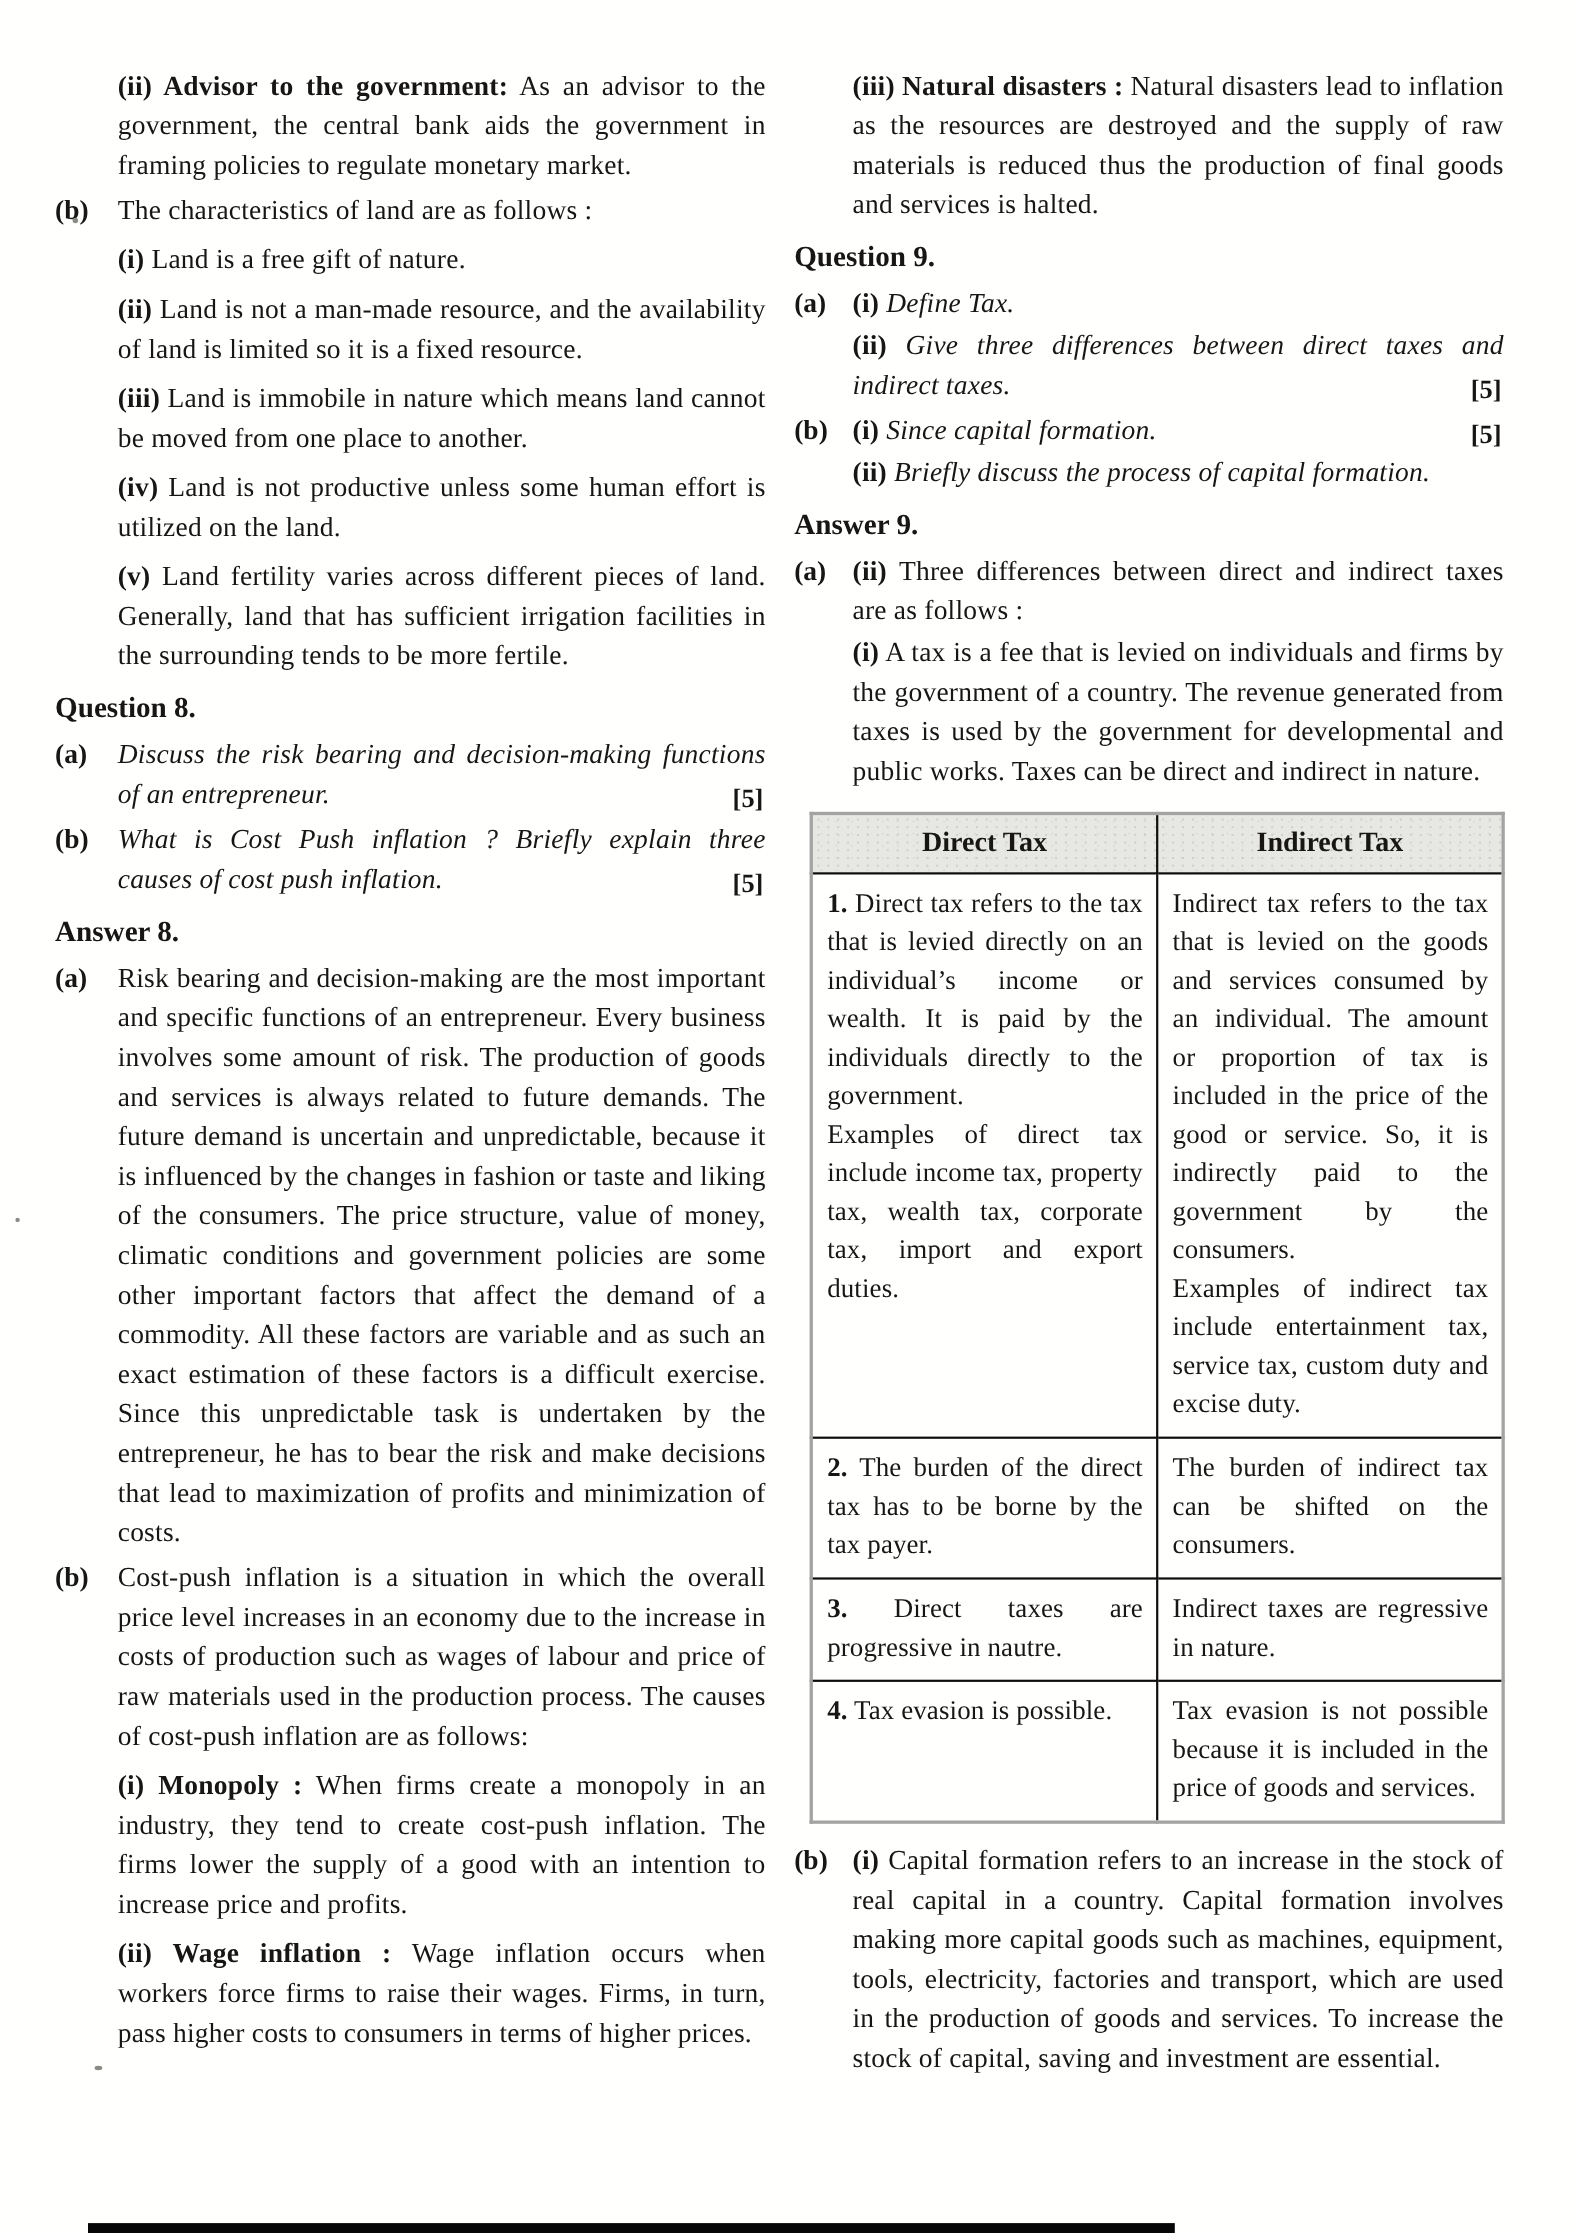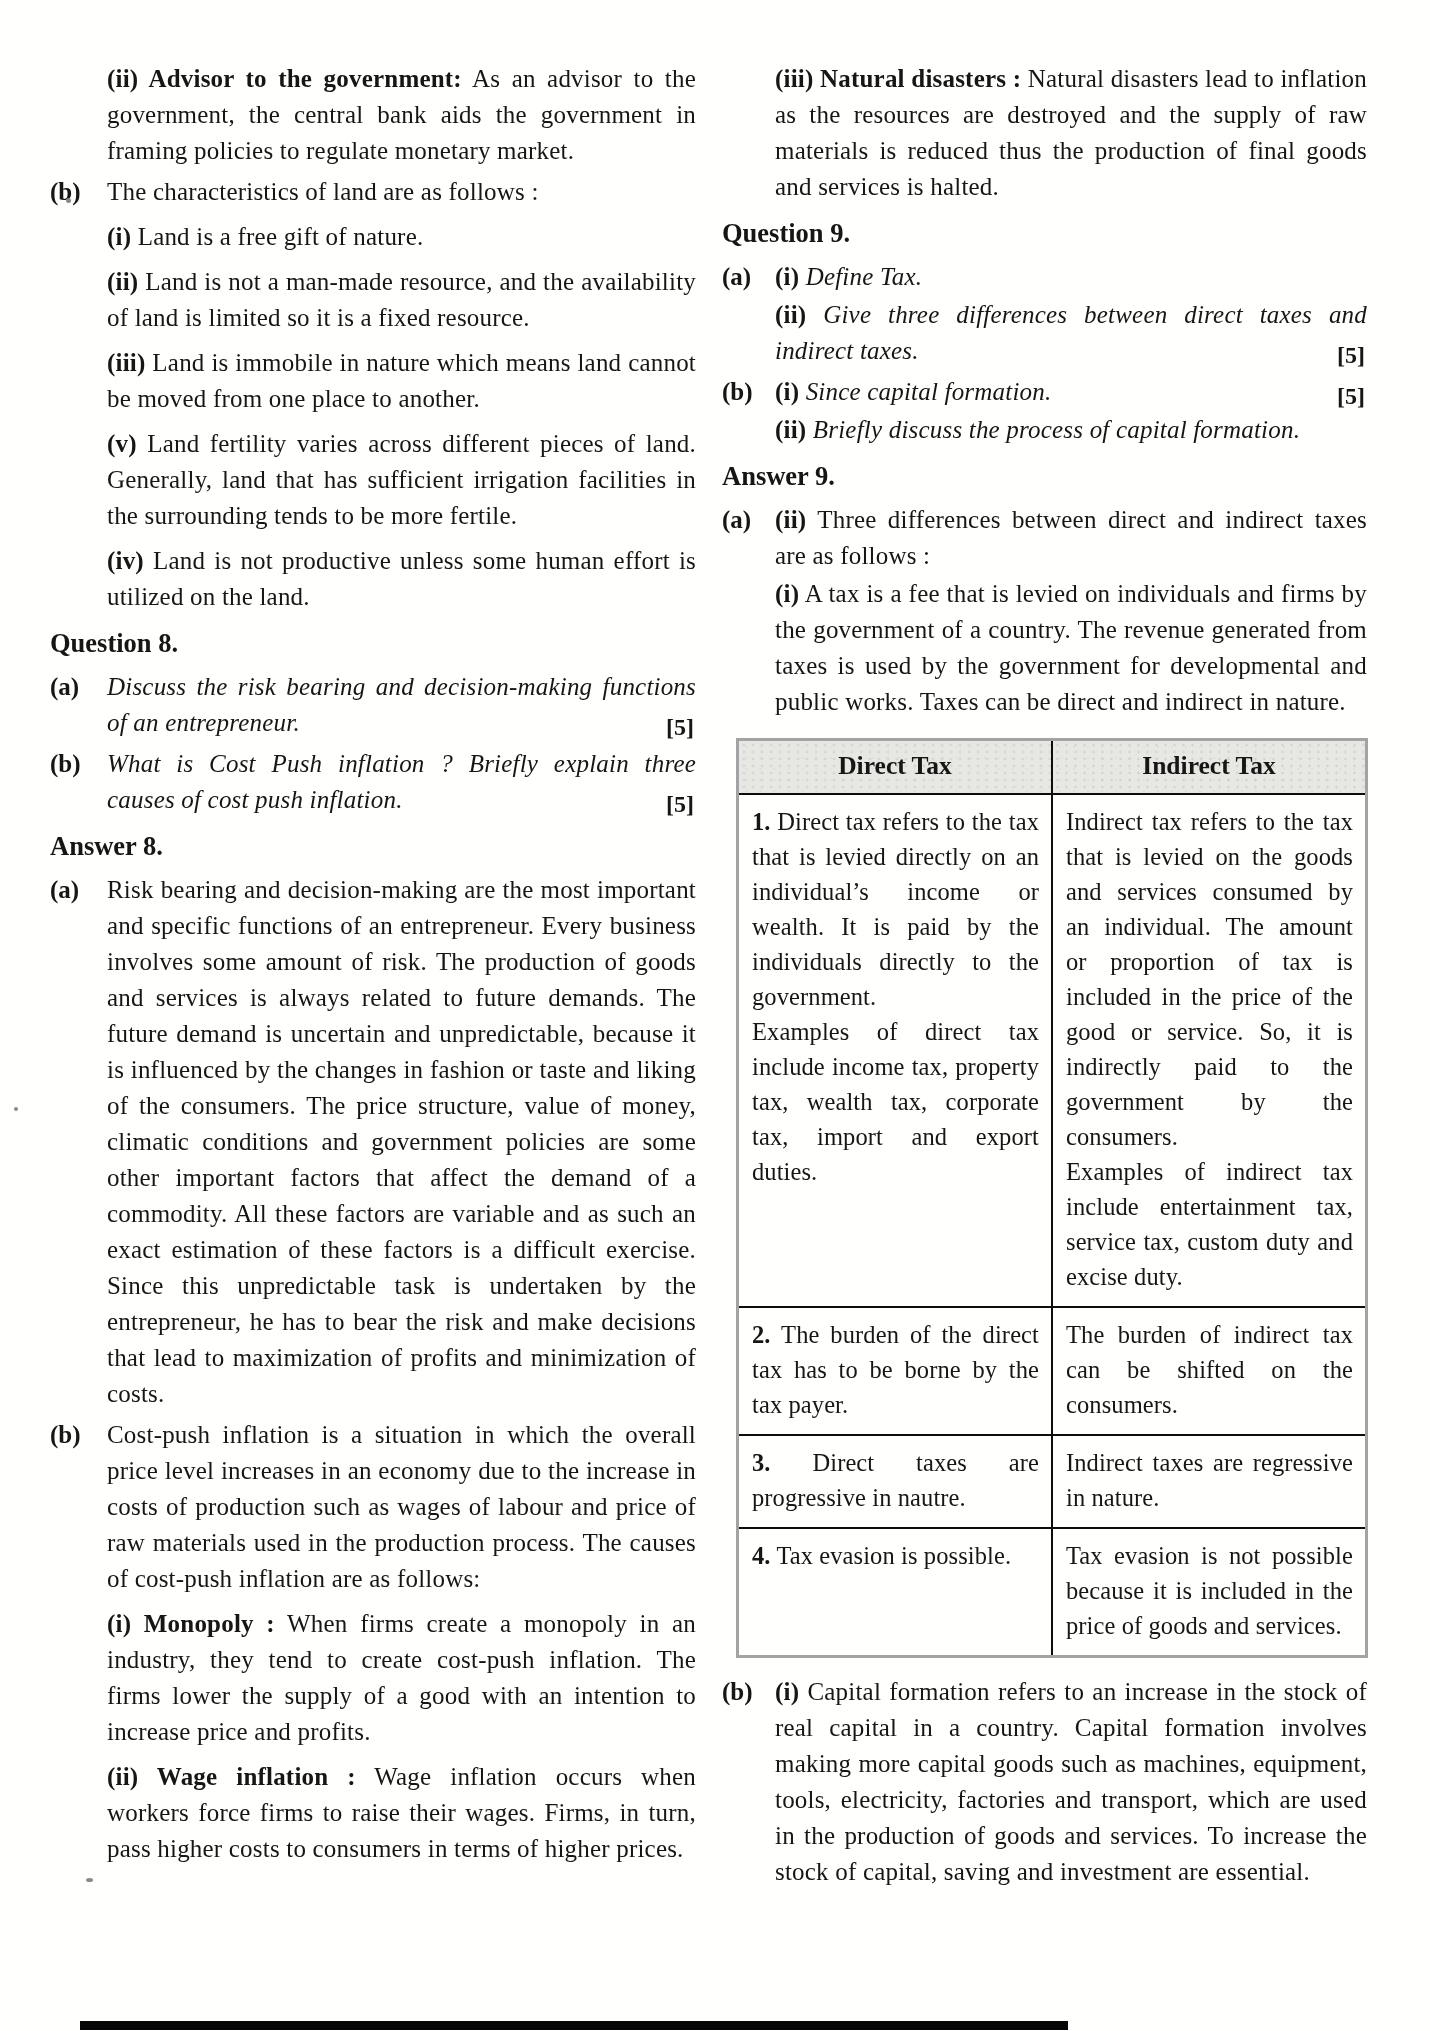--- a/index.html
+++ b/index.html
@@ -65,22 +65,22 @@
     <div class="item">
       <p class="para"><span class="b">(ii) Advisor to the government:</span> <span>As an advisor to the government, the central bank aids the government in framing policies to regulate monetary market.</span></p>
     </div>
 
     <div class="item">
       <span class="olabel">(b)</span>
       <p class="para">The characteristics of land are as follows :</p>
       <p class="para subpoint"><span class="b">(i)</span> <span>Land is a free gift of nature.</span></p>
       <p class="para subpoint"><span class="b">(ii)</span> <span>Land is not a man-made resource, and the availability of land is limited so it is a fixed resource.</span></p>
       <p class="para subpoint"><span class="b">(iii)</span> <span>Land is immobile in nature which means land cannot be moved from one place to another.</span></p>
+      <p class="para subpoint"><span class="b">(iv)</span> <span>Land is not productive unless some human effort is utilized on the land.</span></p>
       <p class="para subpoint"><span class="b">(v)</span> <span>Land fertility varies across different pieces of land. Generally, land that has sufficient irrigation facilities in the surrounding tends to be more fertile.</span></p>
-      <p class="para subpoint"><span class="b">(iv)</span> <span>Land is not productive unless some human effort is utilized on the land.</span></p>
     </div>
 
     <h2 class="head">Question 8.</h2>
 
     <div class="item rel">
       <span class="olabel">(a)</span>
       <p class="para qtext">Discuss the risk bearing and decision-making functions of an entrepreneur.</p>
       <span class="mark">[5]</span>
     </div>
 

